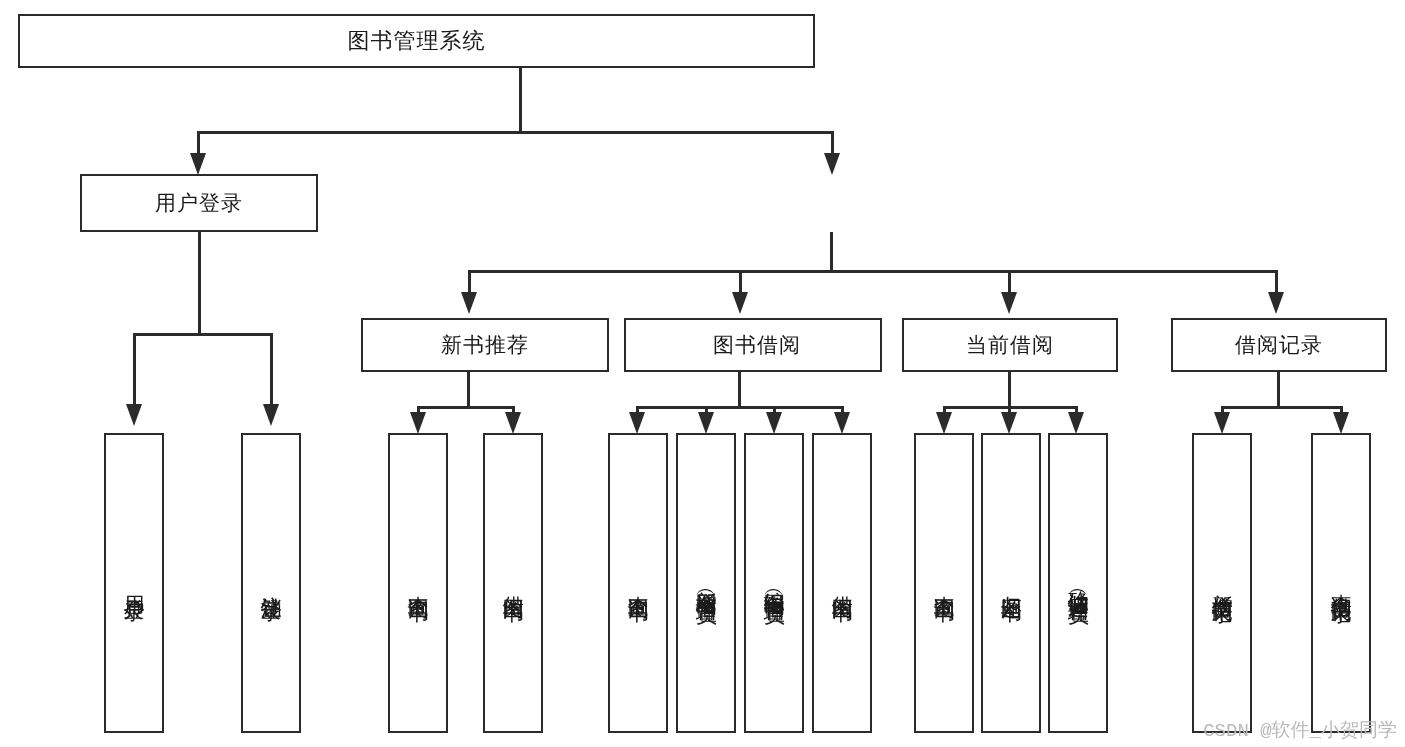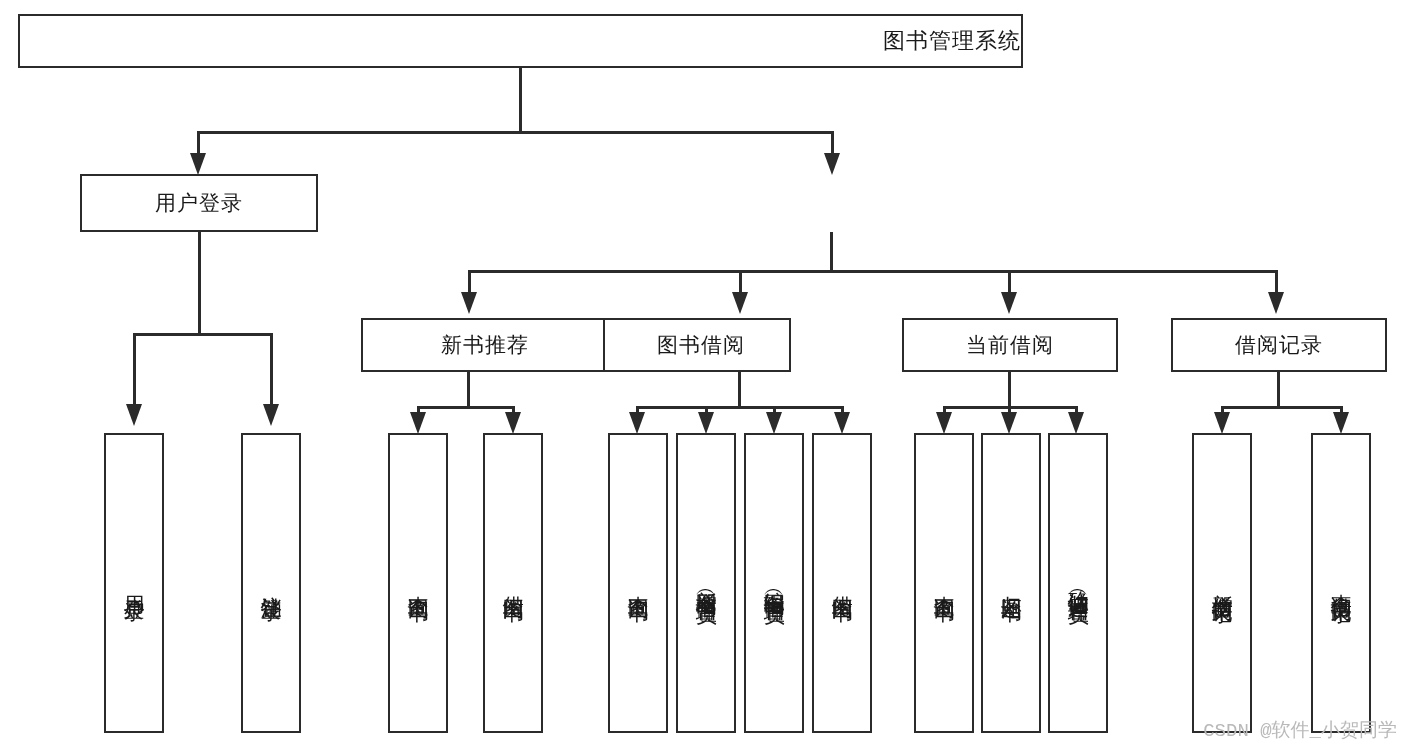--- a/index.html
+++ b/index.html
@@ -76,21 +76,21 @@
     white-space: nowrap;
     pointer-events: none;
     font-family: Liberation Mono, monospace;
   }
 </style>
 </head>
 <body>
 
 <div id="canvas">
 
-  <div class="node h root" style="left:18px; top:14px; width:1005px; height:54px;justify-content:flex-end;">
+  <div class="node h root" style="left:18px; top:14px; width:797px; height:54px;">
     <span>图书管理系统</span>
   </div>
 
   <div class="ln v" style="left:519px; top:68px; width:3px; height:64px;"></div>
 
   <div class="ln h" style="left:197px; top:131px; width:637px; height:3px;"></div>
 
   <div class="ln v" style="left:197px; top:131px; width:3px; height:27px;"></div>
   <div class="arrow" style="left:190px; top:153px;"></div>
   <div class="ln v" style="left:831px; top:131px; width:3px; height:27px;"></div>
@@ -114,21 +114,21 @@
   <div class="ln v" style="left:739px; top:270px; width:3px; height:26px;"></div>
   <div class="arrow" style="left:732px; top:292px;"></div>
   <div class="ln v" style="left:1008px; top:270px; width:3px; height:26px;"></div>
   <div class="arrow" style="left:1001px; top:292px;"></div>
   <div class="ln v" style="left:1275px; top:270px; width:3px; height:26px;"></div>
   <div class="arrow" style="left:1268px; top:292px;"></div>
 
   <div class="node h" style="left:361px; top:318px; width:248px; height:54px;">
     <span>新书推荐</span>
   </div>
-  <div class="node h" style="left:603px; top:318px; width:188px; height:54px;padding-left:8px;">
+  <div class="node h" style="left:624px; top:318px; width:258px; height:54px;padding-left:8px;">
     <span>图书借阅</span>
   </div>
   <div class="node h" style="left:902px; top:318px; width:216px; height:54px;">
     <span>当前借阅</span>
   </div>
   <div class="node h" style="left:1171px; top:318px; width:216px; height:54px;">
     <span>借阅记录</span>
   </div>
 
   <div class="ln v" style="left:467px; top:372px; width:3px; height:36px;"></div>

